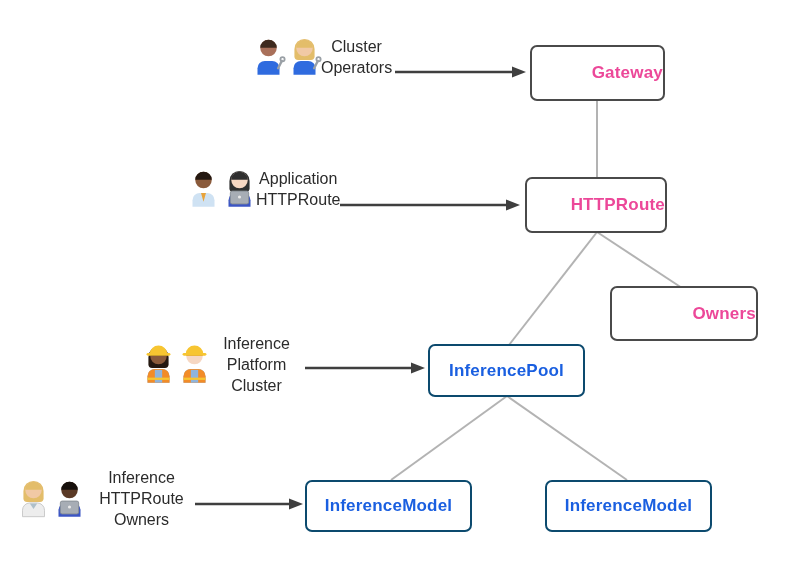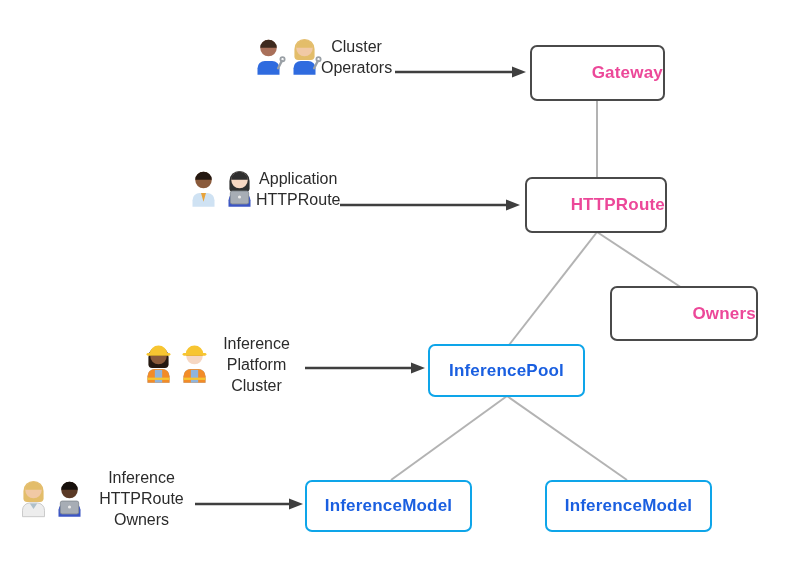--- a/index.html
+++ b/index.html
@@ -34,21 +34,21 @@
     font-size: 17px;
     letter-spacing: 0.2px;
     box-sizing: border-box;
   }
   .node.standard {
     border: 2.5px solid #4a4a4a;
     color: #ec4899;
     justify-content: flex-end;
   }
   .node.inference {
-    border: 2px solid #0ea5e9;
+    border: 2px solid #0c4a6e;
     color: #1a5fe0;
   }
   .node-gateway        { left: 530px; top: 45px;  width: 135px; height: 56px; }
   .node-httproute      { left: 525px; top: 177px; width: 142px; height: 56px; }
   .node-service        { left: 610px; top: 286px; width: 148px; height: 55px; }
   .node-inferencepool  { left: 428px; top: 344px; width: 157px; height: 53px; }
   .node-inferencemodel-1 { left: 305px; top: 480px; width: 167px; height: 52px; }
   .node-inferencemodel-2 { left: 545px; top: 480px; width: 167px; height: 52px; }
 
   .persona {

